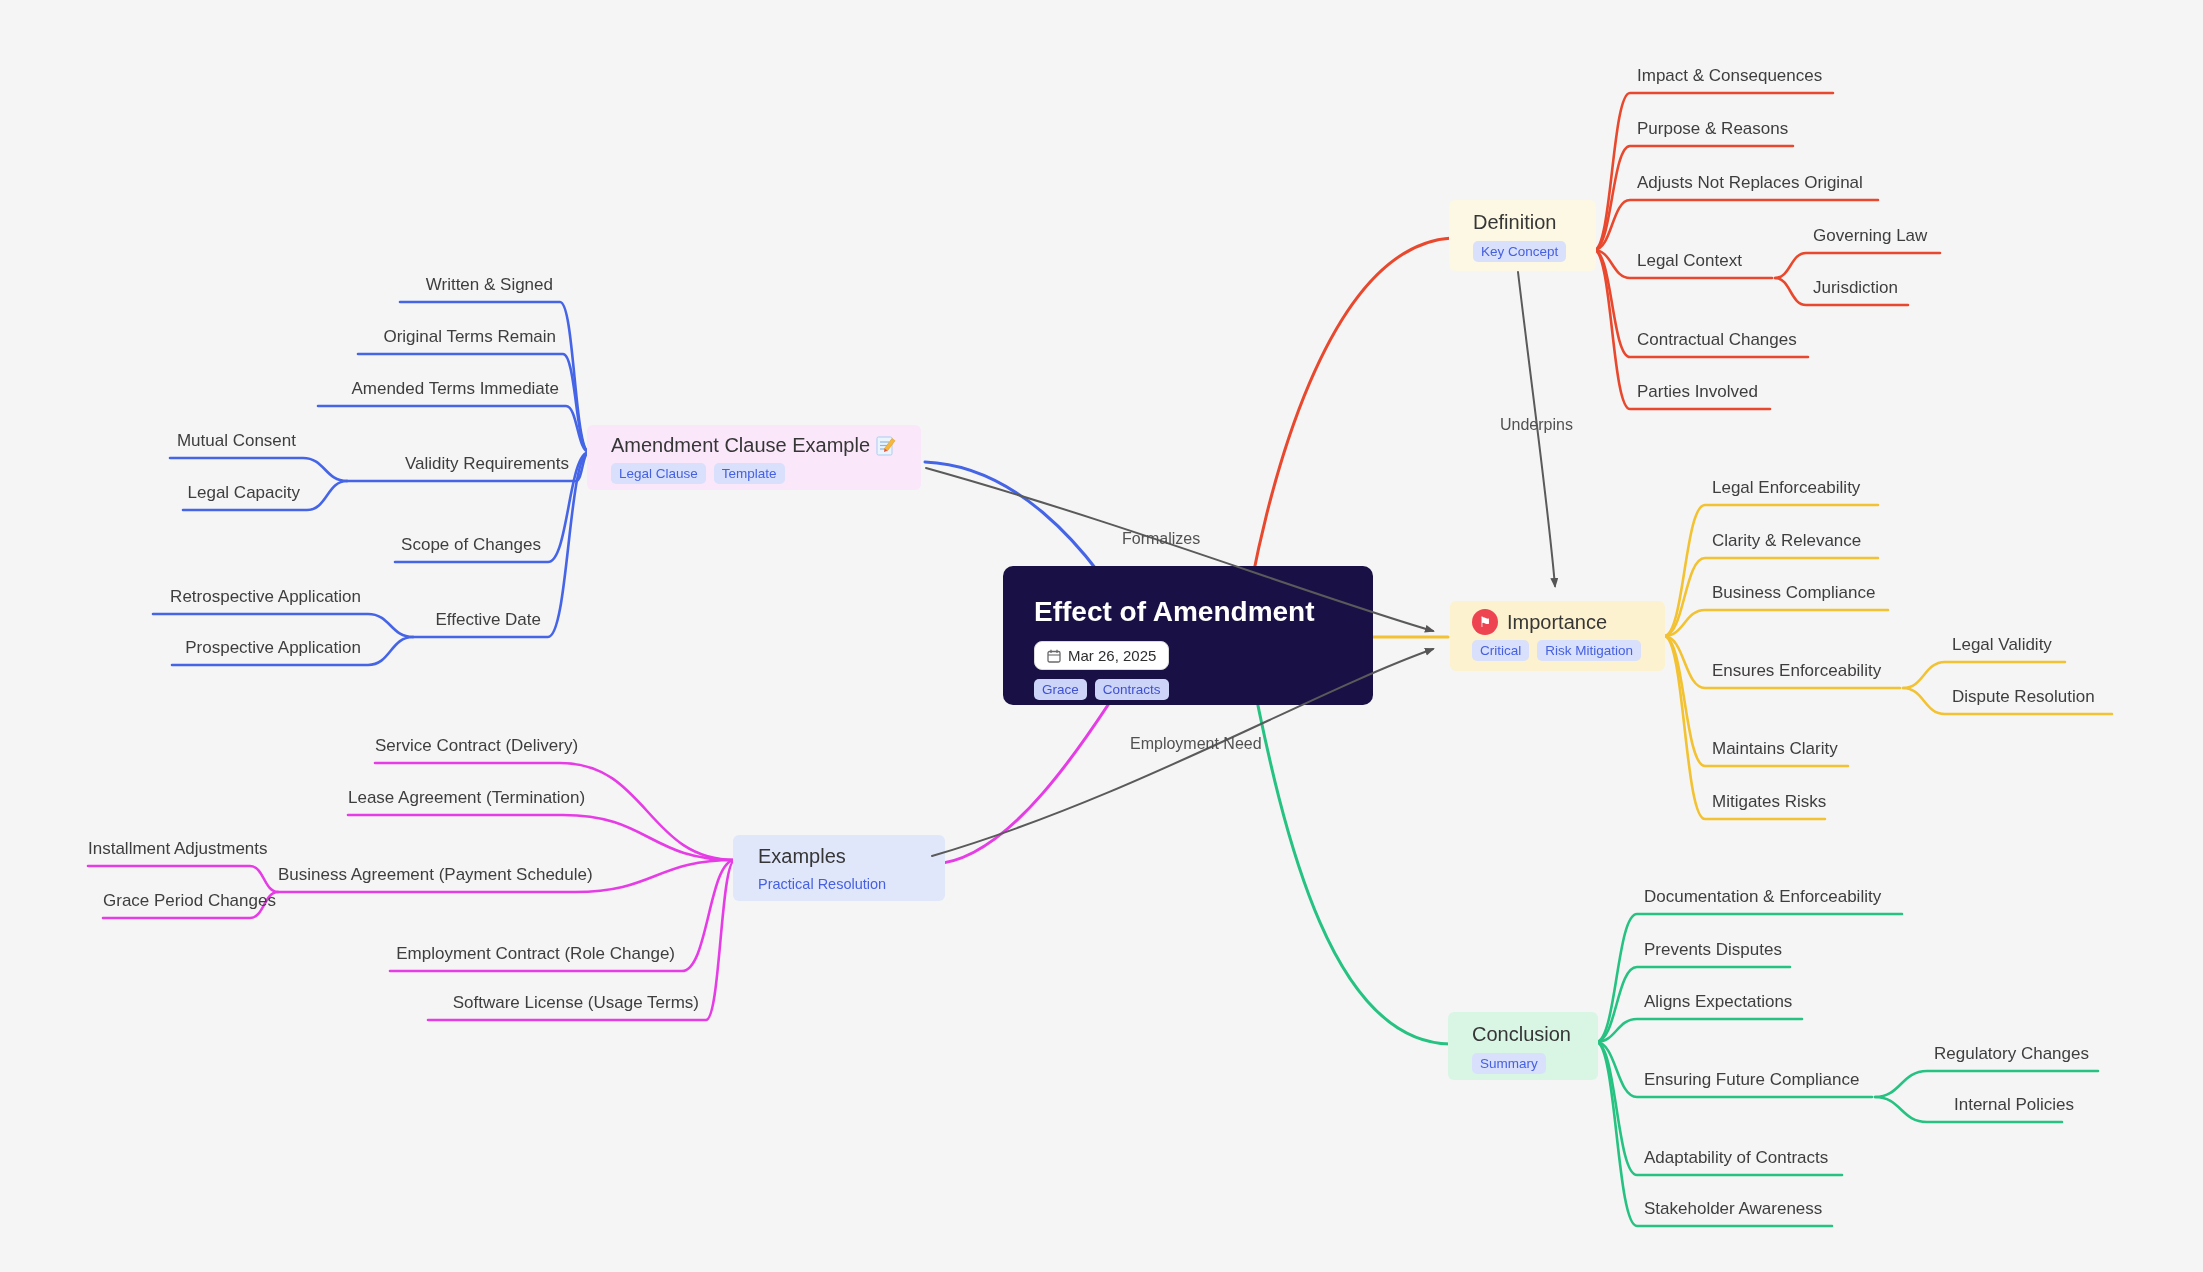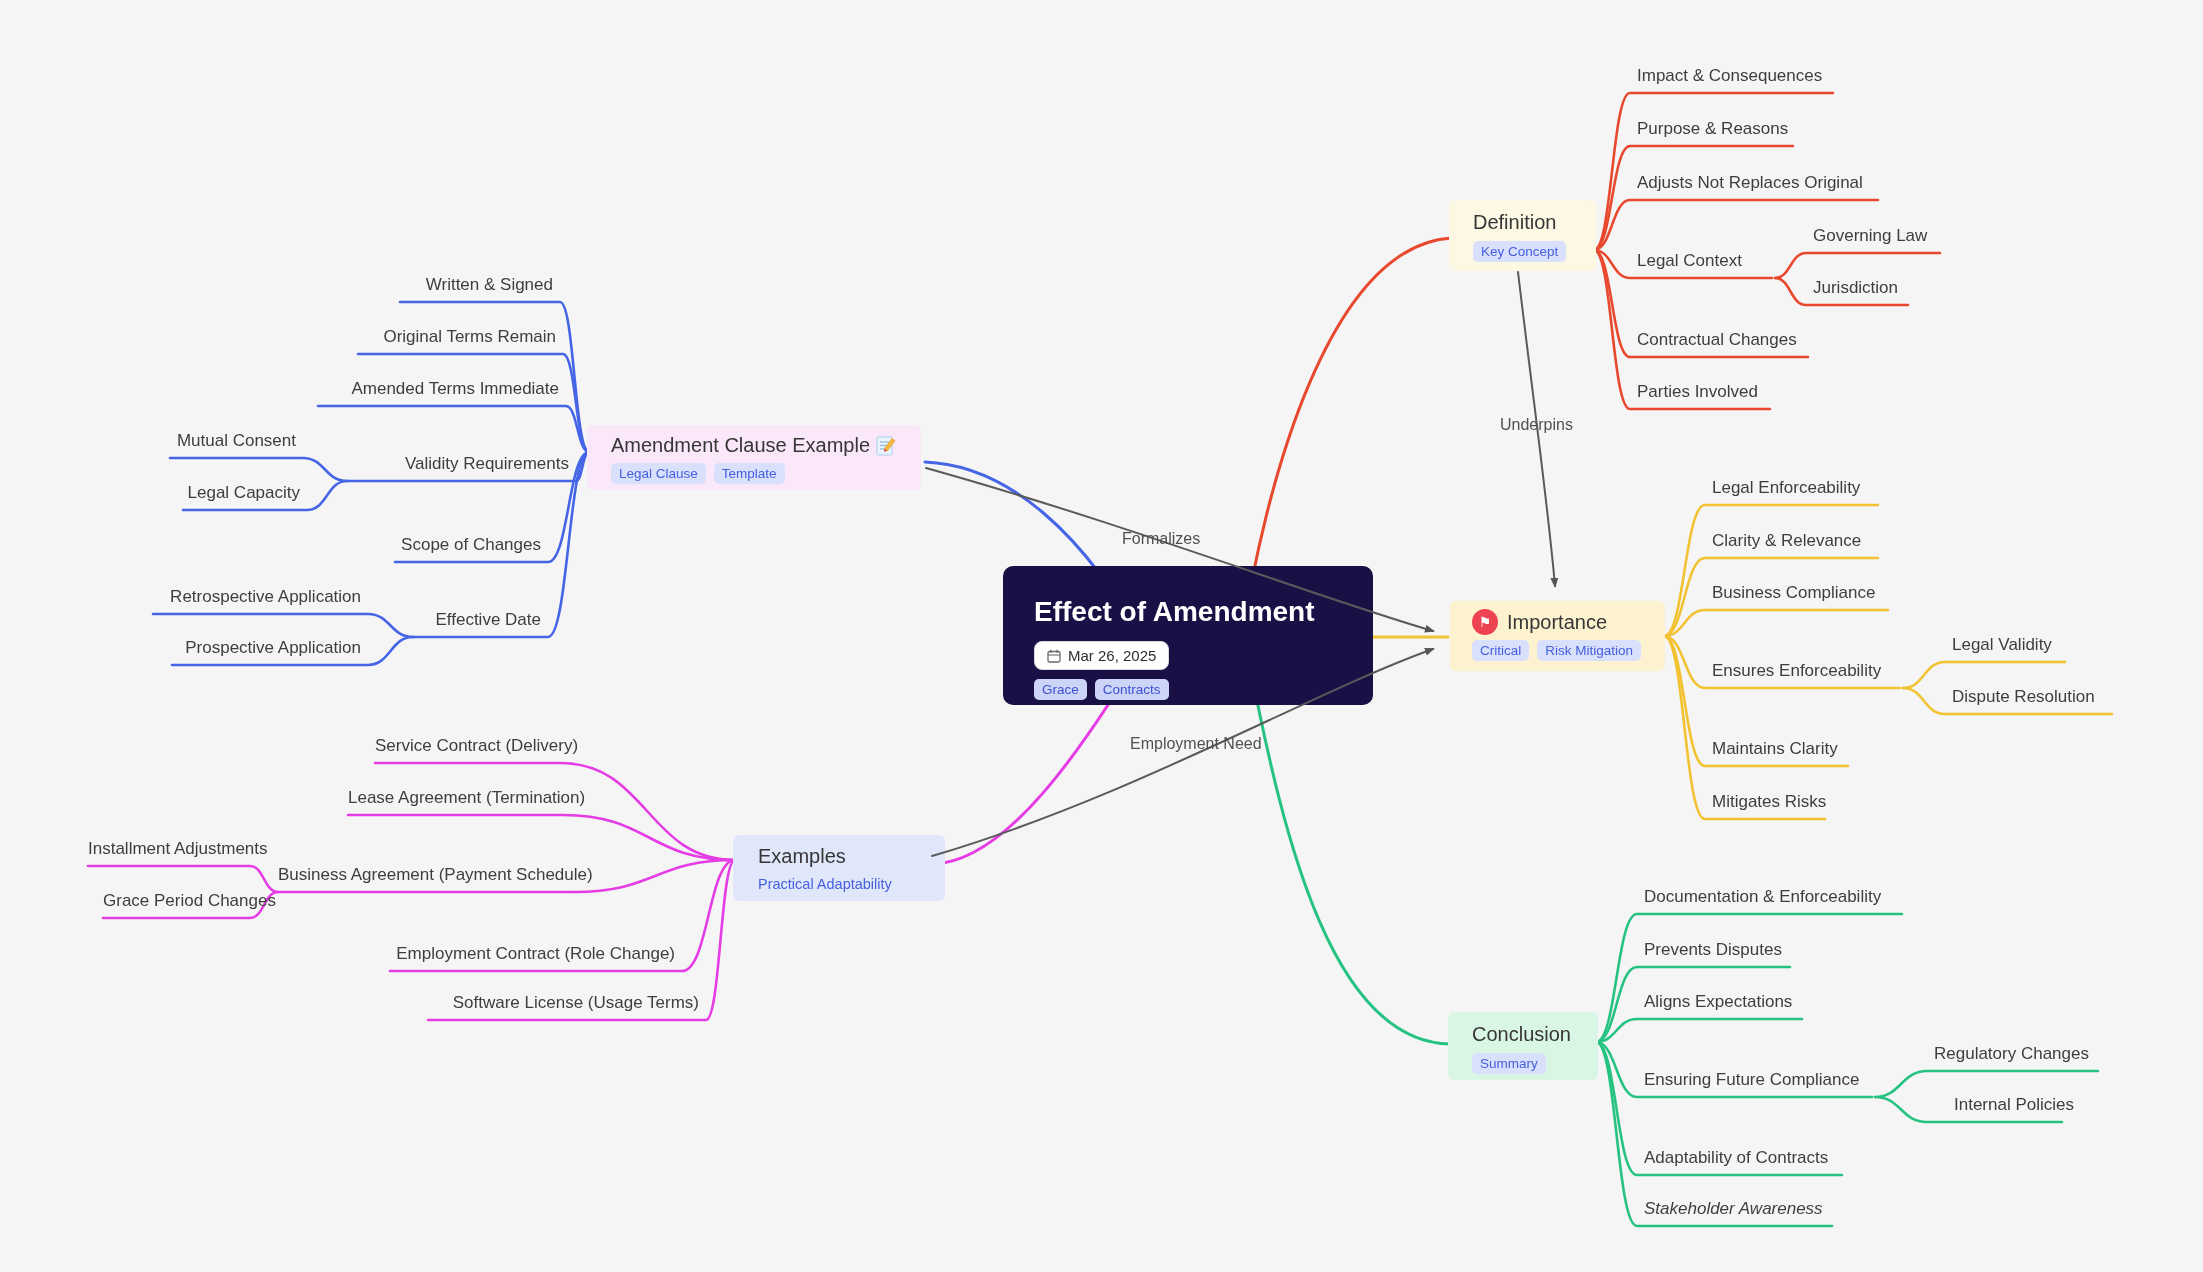--- a/index.html
+++ b/index.html
@@ -151,21 +151,21 @@
       </svg>
     </div>
     <div class="chip-row" style="margin-top:6px;">
       <span class="chip">Legal Clause</span>
       <span class="chip">Template</span>
     </div>
   </div>
 
   <div class="node" id="node-examples">
     <div class="node-title">Examples</div>
-    <span class="tag-text">Practical Adaptability</span>
+    <span class="tag-text">Practical Resolution</span>
   </div>
 
   <svg id="relations" class="layer">
     <defs>
       <marker id="arrow" markerWidth="11" markerHeight="10" refX="8" refY="4" orient="auto" markerUnits="userSpaceOnUse">
         <path d="M0,0 L10,4 L0,8 Z" fill="#555555"></path>
       </marker>
     </defs>
   <path d="M 926 468 C 1130 525 1310 595 1433 631" fill="none" stroke="#5a5a5a" stroke-width="2" stroke-linecap="round" marker-end="url(#arrow)"></path>
       <path d="M 1518 272 C 1532 390 1548 505 1555 586" fill="none" stroke="#5a5a5a" stroke-width="2" stroke-linecap="round" marker-end="url(#arrow)"></path>
@@ -192,21 +192,21 @@
     <div class="leaf right" style="left: 1945px; width: 167px; top: 683px;">Dispute Resolution</div>
     <div class="leaf right" style="left: 1705px; width: 143px; top: 735px;">Maintains Clarity</div>
     <div class="leaf right" style="left: 1705px; width: 120px; top: 788px;">Mitigates Risks</div>
     <div class="leaf right" style="left: 1637px; width: 265px; top: 883px;">Documentation &amp; Enforceability</div>
     <div class="leaf right" style="left: 1637px; width: 153px; top: 936px;">Prevents Disputes</div>
     <div class="leaf right" style="left: 1637px; width: 165px; top: 988px;">Aligns Expectations</div>
     <div class="leaf right" style="left: 1637px; width: 235px; top: 1066px;">Ensuring Future Compliance</div>
     <div class="leaf right" style="left: 1927px; width: 171px; top: 1040px;">Regulatory Changes</div>
     <div class="leaf right" style="left: 1927px; width: 135px; top: 1091px; margin-left: 20px;">Internal Policies</div>
     <div class="leaf right" style="left: 1637px; width: 205px; top: 1144px;">Adaptability of Contracts</div>
-    <div class="leaf right" style="left: 1637px; width: 195px; top: 1195px; font-style: italic;">Stakeholder Awareness</div>
+    <div class="leaf right" style="left: 1637px; width: 195px; top: 1195px;">Stakeholder Awareness</div>
     <div class="leaf left" style="left: 400px; width: 160px; top: 271px;">Written &amp; Signed</div>
     <div class="leaf left" style="left: 358px; width: 205px; top: 323px;">Original Terms Remain</div>
     <div class="leaf left" style="left: 318px; width: 248px; top: 375px;">Amended Terms Immediate</div>
     <div class="leaf left" style="left: 347px; width: 229px; top: 450px;">Validity Requirements</div>
     <div class="leaf left" style="left: 170px; width: 133px; top: 427px;">Mutual Consent</div>
     <div class="leaf left" style="left: 183px; width: 124px; top: 479px;">Legal Capacity</div>
     <div class="leaf left" style="left: 395px; width: 153px; top: 531px;">Scope of Changes</div>
     <div class="leaf left" style="left: 413px; width: 135px; top: 606px;">Effective Date</div>
     <div class="leaf left" style="left: 153px; width: 215px; top: 583px;">Retrospective Application</div>
     <div class="leaf left" style="left: 172px; width: 196px; top: 634px;">Prospective Application</div>

